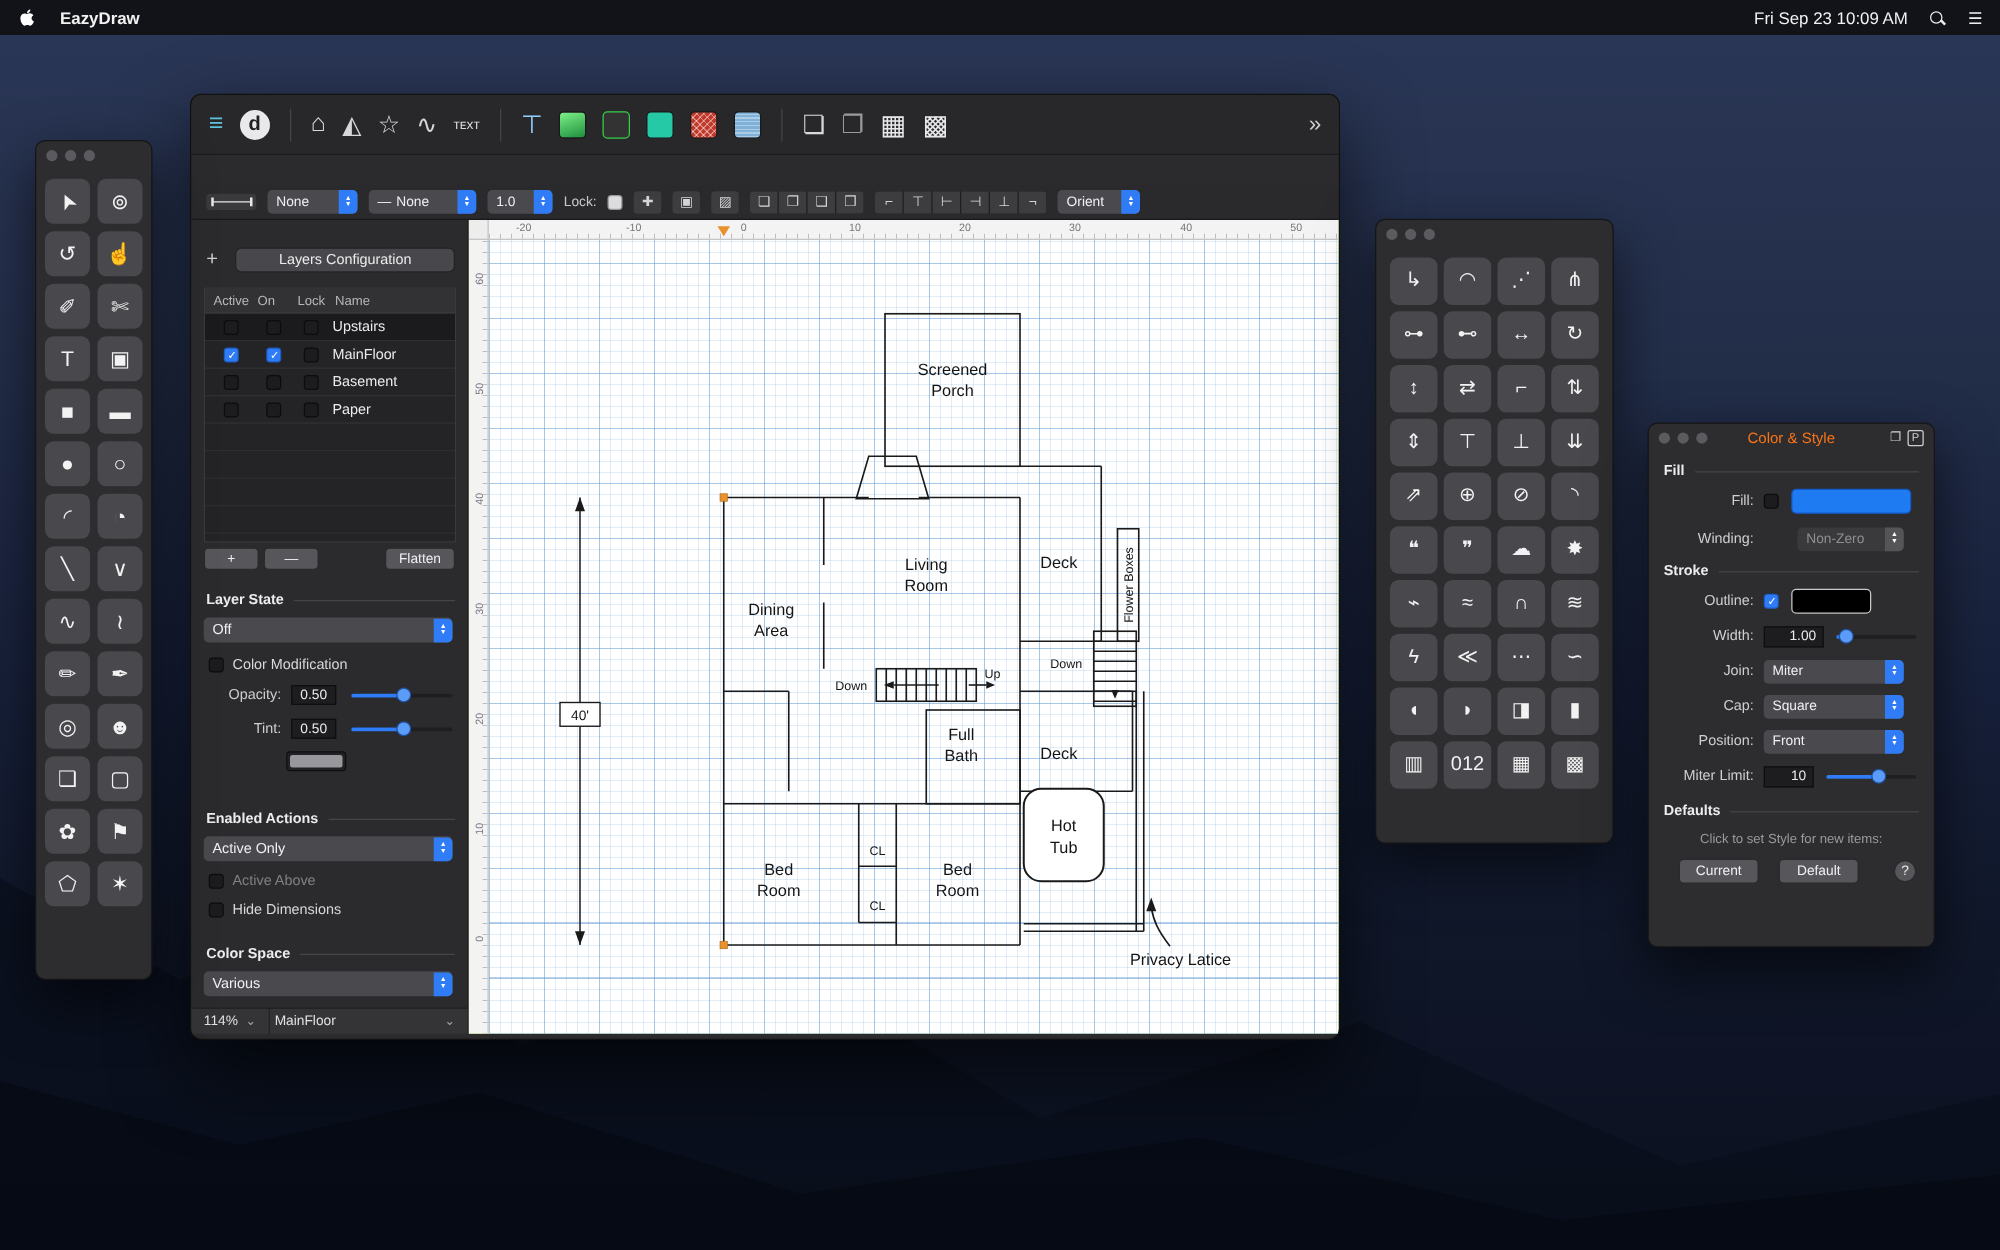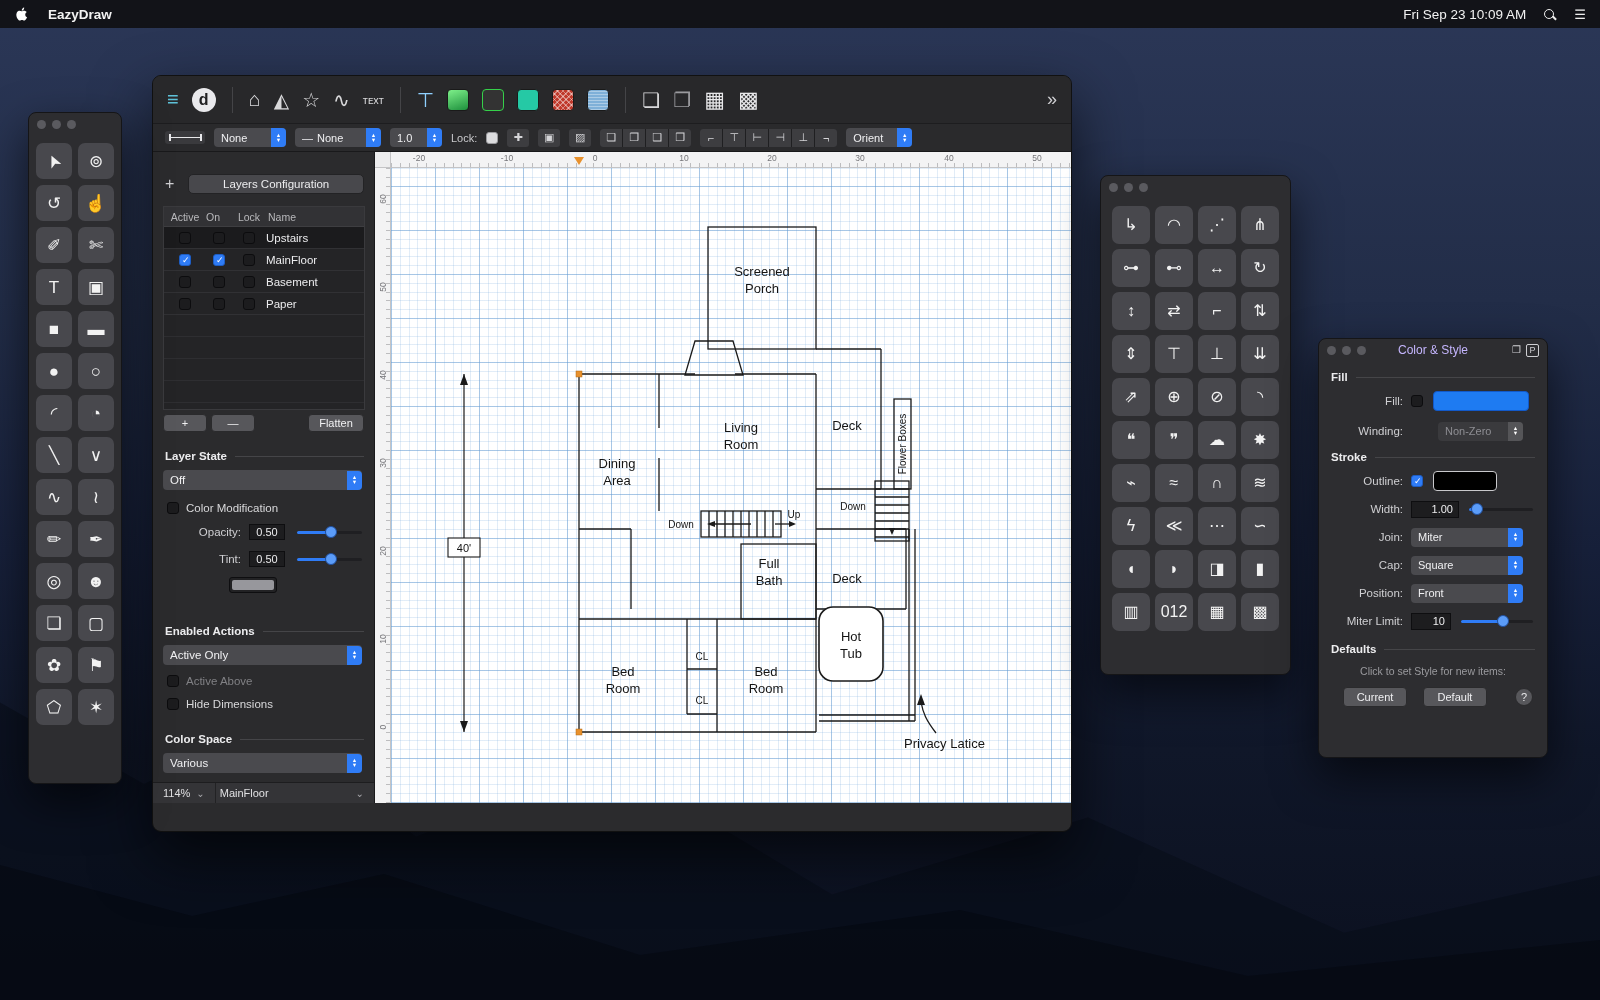--- a/index.html
+++ b/index.html
@@ -57,21 +57,21 @@
   .tb-sep { width:1px; height:26px; background:#444447; margin:0 3px; }
   .logo-circle { width:24px; height:24px; border-radius:50%; background:#e9e9ec; color:#202022; font-weight:bold; font-size:16px; display:flex; align-items:center; justify-content:center; }
   .tb-swatch { width:22px; height:22px; border-radius:4px; border:1px solid #1a1a1a; }
   .grad { background:linear-gradient(160deg,var(--g1,#7ef08a),var(--g2,#1d8f3c)); }
   .handles { background:#333; border:1.5px solid var(--hg,#35d04a); }
   .hatch-red { background-image:repeating-linear-gradient(45deg,rgba(255,255,255,.4) 0 1px,transparent 1px 4px),repeating-linear-gradient(-45deg,rgba(255,255,255,.4) 0 1px,transparent 1px 4px); }
   .tex-blue { background-image:repeating-linear-gradient(0deg,rgba(255,255,255,.35) 0 1px,transparent 1px 3px); }
   .tb-grid-icon { font-size:22px; color:#e8e8ea; }
   .tb-overflow { margin-left:auto; color:#cfcfd2; font-size:18px; }
 
-  #formatbar { height:28px; background:#2a2a2c; border-bottom:1px solid #19191b; display:flex; align-items:center; padding:0 12px; gap:9px; font-size:11px; color:#c8c8cb; }
+  #formatbar { height:28px; background:#2a2a2c; border-bottom:1px solid #19191b; display:flex; align-items:center; padding:0 12px; gap:9px; font-size:11px; color:#c8c8cb;margin-top:24px; }
   .line-preview { width:40px; height:13px; background:#3a3a3d; border-radius:3px; position:relative; }
   .line-preview::after { content:""; position:absolute; left:5px; right:5px; top:6px; border-top:1.5px solid #e8e8ea; }
   .line-preview::before { content:""; position:absolute; left:4px; top:3px; bottom:3px; width:1.5px; background:#e8e8ea; box-shadow:31px 0 0 #e8e8ea; }
   .popup { background:#4a4a4e; border-radius:4px; height:19px; display:flex; align-items:center; padding-left:7px; color:#f0f0f2; }
   .popup .pv { flex:1; padding-right:6px; }
   .stepper { width:15px; height:19px; background:var(--accent,#2f7cf6); border-radius:0 4px 4px 0; display:flex; flex-direction:column; align-items:center; justify-content:center; }
   .stepper i { font-style:normal; font-size:5.5px; line-height:5px; color:#fff; display:block; }
   .stepper.dim { background:#555558; }
   .dashline { color:#f0f0f2; margin-right:4px; }
   .cb { width:12px; height:12px; border-radius:3px; background:#1c1c1e; border:1px solid #0c0c0e; display:inline-block; position:relative; flex:none; }
@@ -108,21 +108,21 @@
   .b-add{width:44px;} .b-rem{width:44px;} .b-flat{width:56px; margin-left:auto;}
 
   .section-row { position:absolute; left:12px; right:10px; display:flex; align-items:center; gap:8px; }
   .section-label { font-weight:bold; font-size:11.5px; color:#ececee; white-space:nowrap; }
   .section-line { flex:1; height:1px; background:#454548; }
   .side-popup { position:absolute; left:10px; right:12px; height:20px; }
   .side-popup .popup { height:20px; }
   .check-row { position:absolute; left:14px; display:flex; align-items:center; gap:7px; }
   .check-row.dim { color:#808084; }
   .val-row { position:absolute; left:0; right:12px; height:16px; display:flex; align-items:center; }
-  .val-label { width:96px; text-align:right; padding-right:8px; color:#cfcfd2; }
+  .val-label { width:80px; text-align:right; padding-right:8px; color:#cfcfd2; }
   .val-box { width:36px; height:16px; background:#1d1d1f; border:1px solid #0e0e10; color:#ececee; font-size:11px; display:flex; align-items:center; justify-content:center; }
   .slider { position:relative; flex:1; margin-left:12px; height:14px; }
   .slider .track { position:absolute; top:6px; left:0; right:0; height:3px; background:#1f1f22; border-radius:2px; }
   .slider .fill { position:absolute; top:6px; left:0; height:3px; background:var(--accent,#2f7cf6); border-radius:2px; }
   .slider .knob { position:absolute; top:1px; width:12px; height:12px; border-radius:50%; background:#5b9cf8; border:1px solid #204f9e; }
   .w52{width:52%;} .k52{left:calc(52% - 6px);} .w12{width:12%;} .k12{left:calc(12% - 6px);} .w58{width:58%;} .k58{left:calc(58% - 6px);}
   .color-well { position:absolute; left:76px; width:48px; height:16px; background:#222224; border:1px solid #0e0e10; border-radius:3px; padding:2px; }
   .color-well .inner { width:100%; height:100%; border-radius:2px; }
 
   #side-footer { position:absolute; left:0; right:0; bottom:0; height:21px; background:#343437; border-top:1px solid #1d1d1f; display:flex; align-items:center; font-size:11px; color:#e0e0e2; }
@@ -155,21 +155,21 @@
       repeating-linear-gradient(90deg,rgba(120,170,220,.22) 0 1px,transparent 1px 8.8px),
       repeating-linear-gradient(0deg,rgba(120,170,220,.22) 0 1px,transparent 1px 8.8px); }
   #plan-svg { position:absolute; left:0; top:0; }
   #plan-svg text { font-family:"Liberation Sans",sans-serif; fill:#141414; }
   .pl { font-size:13px; text-anchor:middle; }
   .pl-sm { font-size:10px; text-anchor:middle; }
 
   
   #colorstyle { left:1318px; top:338px; width:230px; height:420px; font-size:11.5px; color:#d8d8da; }
   #colorstyle .panel-titlebar { justify-content:space-between; }
-  .cs-title { color:#c4b5fd; font-size:12px; position:absolute; left:0; right:0; text-align:center; }
+  .cs-title { color:#f97316; font-size:12px; position:absolute; left:0; right:0; text-align:center; }
   .cs-tl-icons { display:flex; gap:5px; margin-left:auto; z-index:1; }
   .cs-tl-icons .ic { color:#cfcfd2; font-size:10px; }
   .cs-tl-icons .pbox { width:13px; height:13px; border:1px solid #cfcfd2; border-radius:2px; font-size:9px; color:#cfcfd2; display:flex; align-items:center; justify-content:center; }
   .cs-section { position:absolute; left:12px; right:12px; display:flex; align-items:center; gap:8px; }
   .cs-row { position:absolute; left:0; right:14px; height:20px; display:flex; align-items:center; }
   .cs-label { width:92px; text-align:right; padding-right:8px; color:#cfcfd2; }
   .cs-swatch { height:20px; border-radius:4px; }
   .fill-swatch { width:96px; border:1px solid #1259c9; margin-left:10px; }
   .stroke-swatch { width:64px; border:1px solid #c9c9cc; margin-left:10px; }
   .cs-popup { flex:1; max-width:112px; }

